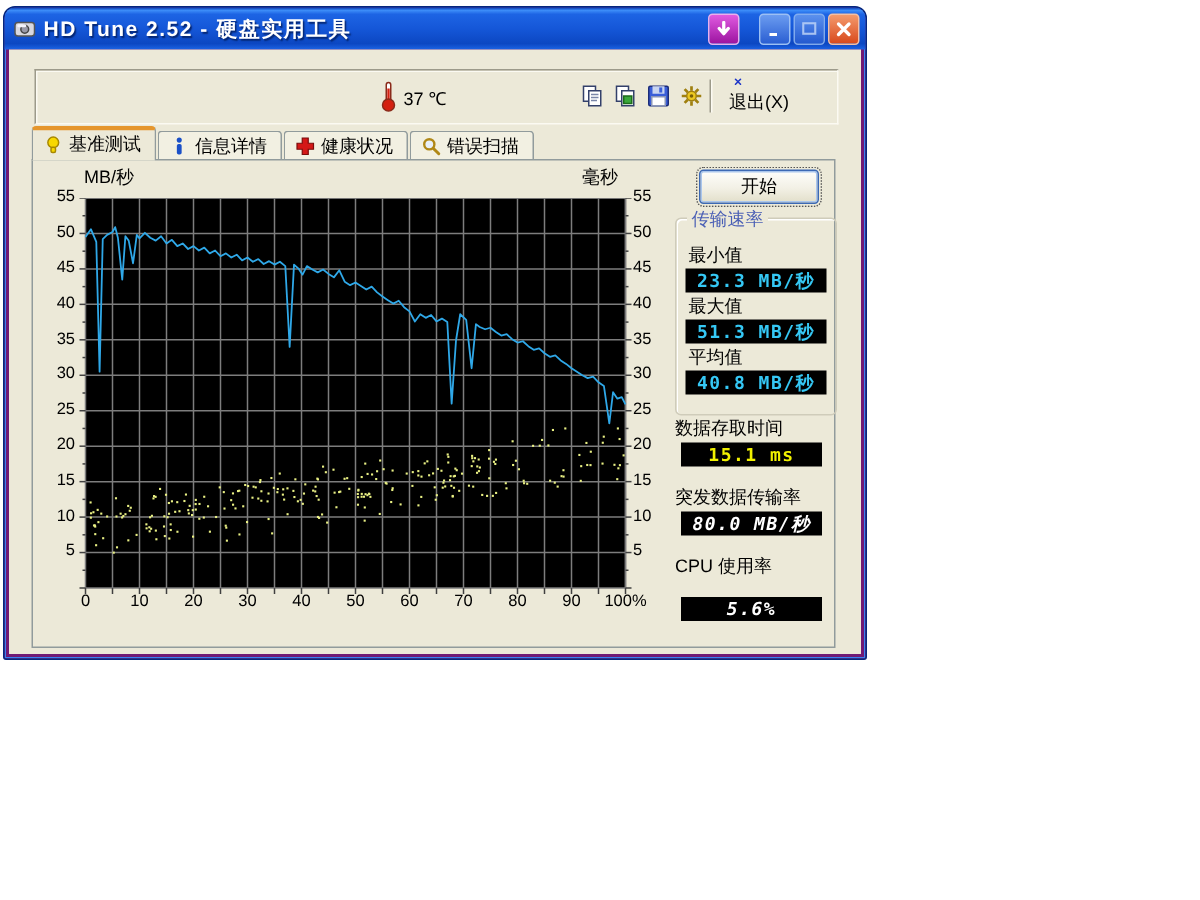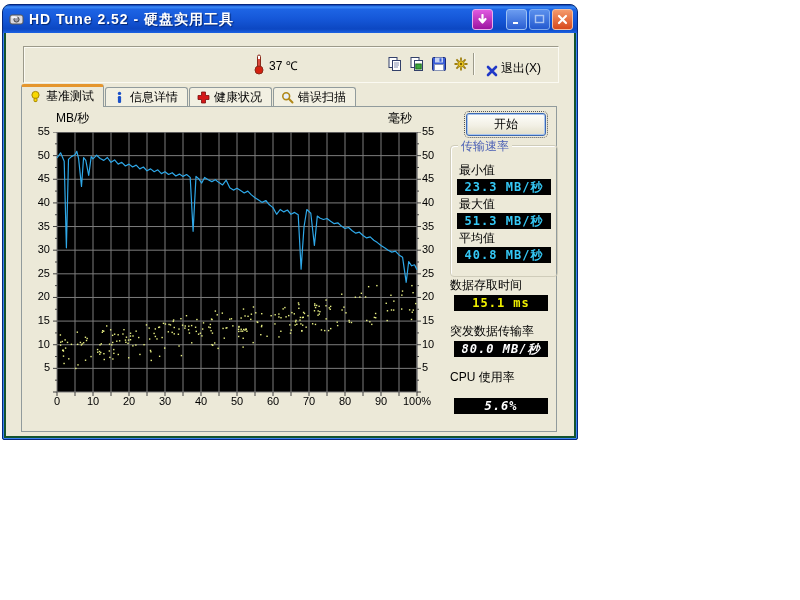--- a/index.html
+++ b/index.html
@@ -1,20 +1,20 @@
 <!DOCTYPE html>
 <html><head>
 <meta charset="utf-8">
 <style>
   html,body{margin:0;padding:0;}
   .canvas{position:relative;width:800px;height:600px;background:#ffffff;overflow:hidden;
     font-family:"Liberation Sans",sans-serif;font-size:12px;color:#000;}
   
   .window{position:absolute;left:2px;top:4px;width:576px;height:436px;box-sizing:border-box;
-    background:#14532d;border:1px solid #05277d;border-radius:8px 8px 2px 2px;
+    background:#701a75;border:1px solid #05277d;border-radius:8px 8px 2px 2px;
     box-shadow:inset 0 0 0 1px #3a82f0;}
   .titlebar{height:27px;display:flex;align-items:center;padding:1px 4px 0 6px;
     background:linear-gradient(180deg,#0a3bb0 0%,#3c8cf8 7%,#1d64e4 16%,#1557d8 50%,#0c47c2 86%,#1c63e4 100%);
     border-radius:7px 7px 0 0;}
   .title-icon{width:15px;height:15px;margin-right:5px;flex:none;}
   .title-text{flex:1;color:#fff;font-weight:bold;font-size:14px;letter-spacing:1px;
     text-shadow:1px 1px 1px #04246e;white-space:nowrap;overflow:hidden;}
   .winbtn{width:21px;height:21px;border-radius:3px;margin-left:2px;flex:none;display:flex;
     align-items:center;justify-content:center;box-sizing:border-box;cursor:default;}
   .winbtn svg{display:block;}
@@ -30,22 +30,22 @@
     background:#fff;border:1px solid #7f9db9;display:flex;align-items:center;}
   .combo-text{flex:1;padding-left:5px;font-family:"Liberation Mono",monospace;font-size:12px;white-space:nowrap;}
   .combo-btn{width:18px;height:100%;flex:none;display:flex;align-items:center;justify-content:center;
     background:linear-gradient(#eef4fd,#cbd9f2);border-left:1px solid #7f9db9;}
   .thermo{position:absolute;left:247px;top:20px;}
   .temp-text{position:absolute;left:263px;top:24px;font-size:12px;}
   .toolbtn{position:absolute;top:20px;width:20px;height:22px;display:flex;align-items:center;
     justify-content:center;cursor:default;}
   .tool-sep{position:absolute;left:467px;top:20px;width:0;height:22px;
     border-left:1px solid #9c9a8a;border-right:1px solid #fbfaf2;}
-  .exit-btn{position:absolute;left:474px;top:19px;height:25px;display:flex;align-items:flex-end;
-    gap:3px;padding:0 6px;cursor:default;font-size:12px;}
+  .exit-btn{position:absolute;left:474px;top:19px;height:25px;display:flex;align-items:flex-start;
+    gap:3px;padding:0 6px;cursor:default;font-size:12px;flex-direction:column;}
   
   .tabs{position:absolute;left:15px;top:52px;height:22px;display:flex;align-items:flex-end;}
   .tab{display:flex;align-items:center;gap:4px;padding:2px 9px 3px 7px;margin-right:1px;
     background:#f2f0e2;border:1px solid #919b9c;border-bottom:none;border-radius:3px 3px 0 0;
     height:20px;box-sizing:border-box;font-size:12px;cursor:default;}
   .tab.active{height:23px;background:#ece9d8;border-top:3px solid #e5962d;position:relative;z-index:3;justify-content:center;}
   .tab-icon{width:13px;height:13px;flex:none;}
   
   .bench-panel{position:absolute;left:15px;top:73px;width:536px;height:326px;box-sizing:border-box;
     background:#ece9d8;border:1px solid #919b9c;z-index:2;}

